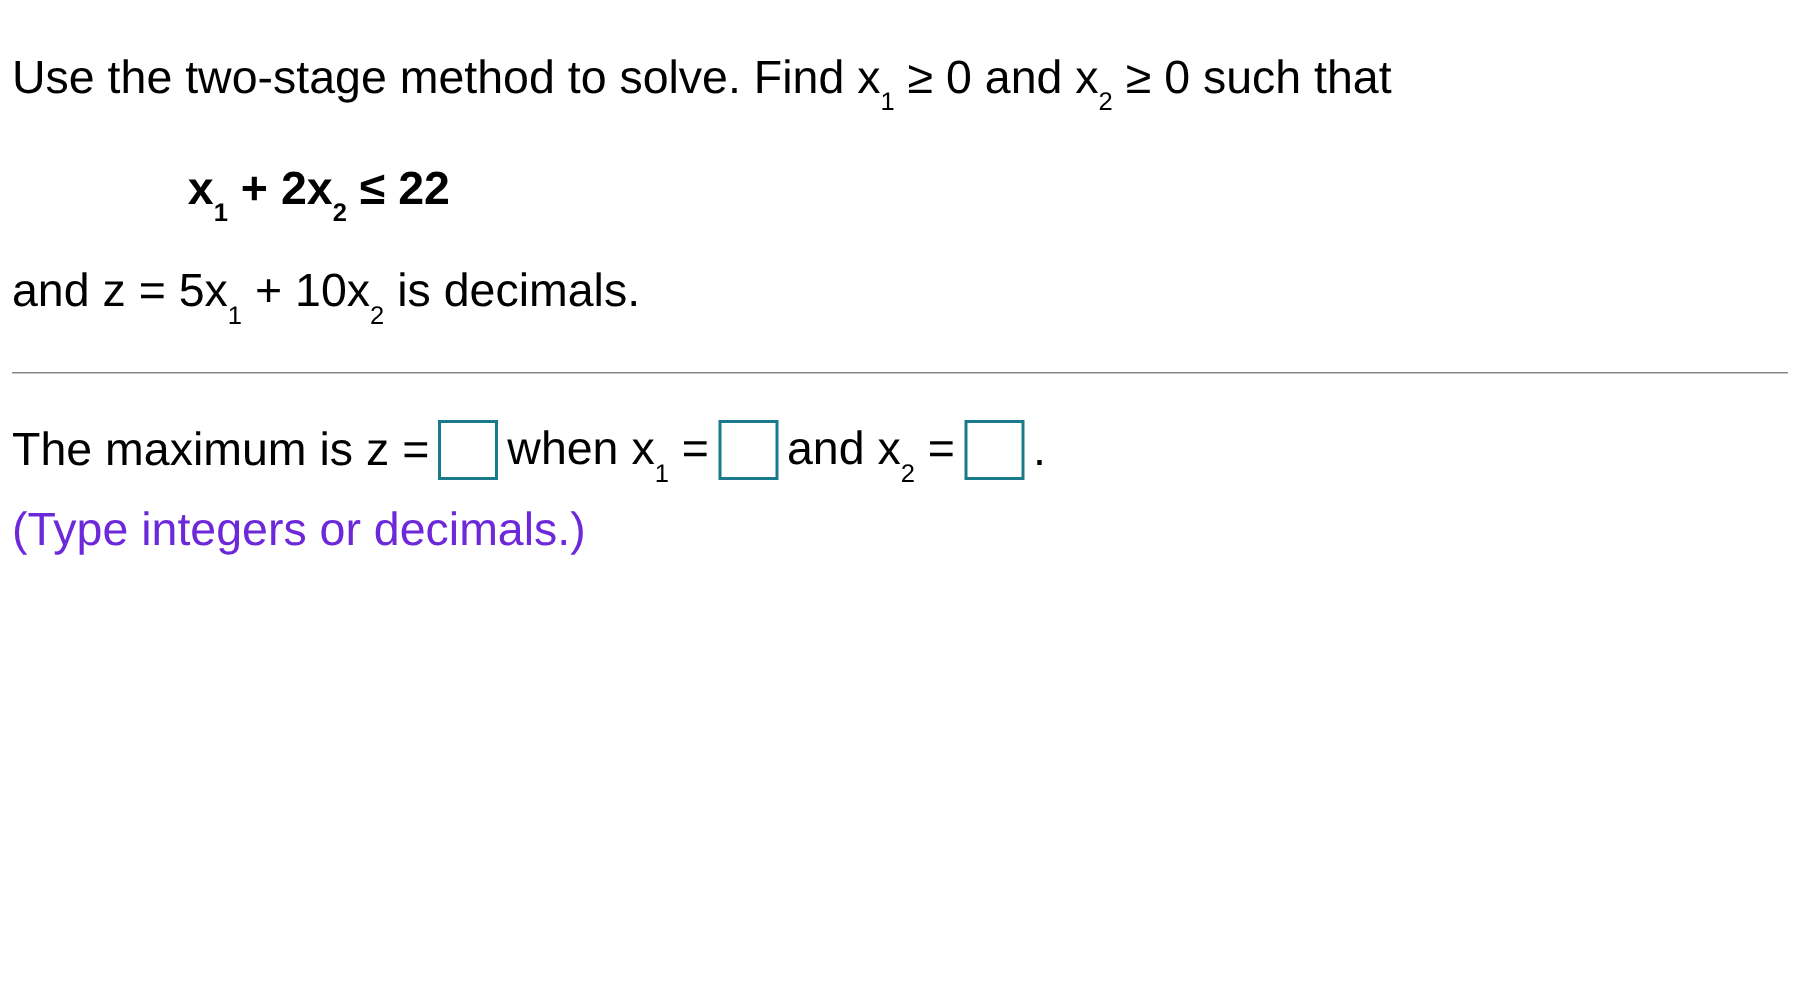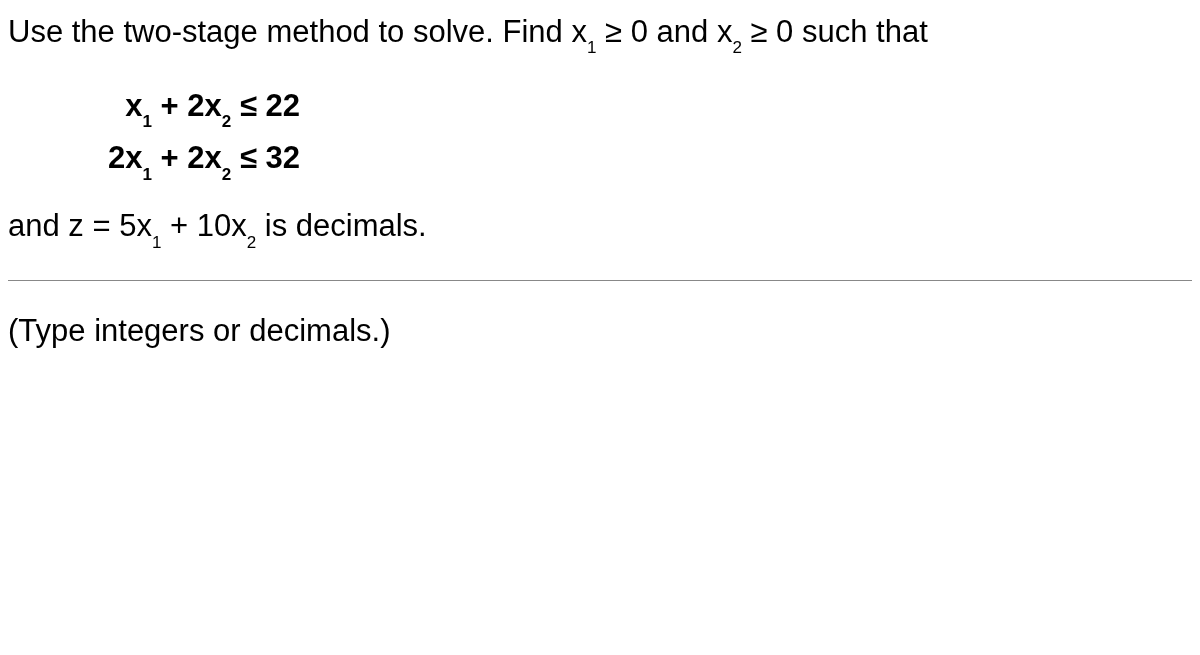--- a/index.html
+++ b/index.html
@@ -8,20 +8,21 @@
     width: 1200px;
     height: 655px;
     background: #ffffff;
     font-family: Arial, Helvetica, sans-serif;
     color: #000;
   }
   .page {
     padding: 10px 8px 0 8px;
     font-size: 31px;
     line-height: 1.4;
+    margin-top: 20px;
   }
   .sub {
     font-size: 0.55em;
     vertical-align: sub;
     position: relative;
     top: 0.25em;
   }
   .constraints {
     margin: 28px 0 8px 0;
     padding-left: 62px;
@@ -52,45 +53,55 @@
     width: 40px;
     height: 40px;
     border: 2px solid #1a7a8c;
     box-sizing: border-box;
     background: #fff;
     text-align: center;
     font-size: 26px;
     vertical-align: middle;
   }
   .note {
-    color: #000000;
+    color: #6d28d9;
     margin-top: 8px;
   }
   .nowrap { white-space: nowrap; }
 </style>
 </head>
 <body>
 
 <div class="page">
 
   <div class="nowrap">
     <span>Use the two-stage method to solve. Find </span><span>x</span><span class="sub">1</span><span> ≥ 0 and </span><span>x</span><span class="sub">2</span><span> ≥ 0 such that</span>
   </div>
 
   <div class="constraints">
     <div class="nowrap">
       <span>x</span><span class="sub">1</span><span> + 2x</span><span class="sub">2</span><span> ≤ 22</span>
     </div>
-    <div class="nowrap">
-      <span>2x</span><span class="sub">1</span><span> + 2x</span><span class="sub">2</span><span> ≤ 32</span>
-    </div>
   </div>
 
   <div class="objective nowrap">
     <span>and z = 5x</span><span class="sub">1</span><span> + 10x</span><span class="sub">2</span><span> is decimals.</span>
   </div>
 
   <hr class="divider">
 
+  <div class="answer-row nowrap">
+    <span>The maximum is z = </span>
+    <input class="input-box" value="" style="">
+    <span>
+      <span> when x</span><span class="sub">1</span><span> = </span>
+    </span>
+    <input class="input-box" value="" style="">
+    <span>
+      <span> and x</span><span class="sub">2</span><span> = </span>
+    </span>
+    <input class="input-box" value="" style="">
+    <span>.</span>
+  </div>
 
   <div class="note">(Type integers or decimals.)</div>
 
 </div>
 
 </body></html>

